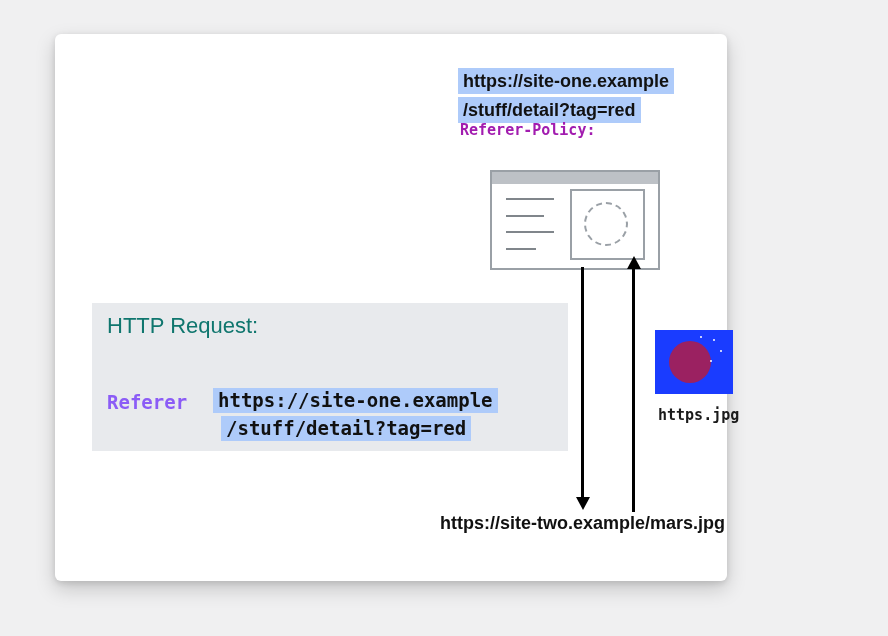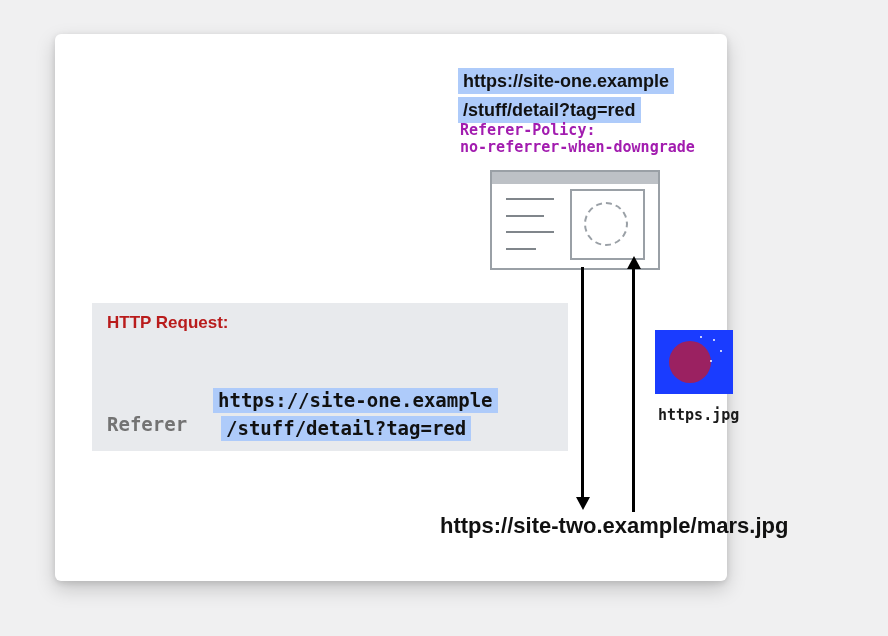--- a/index.html
+++ b/index.html
@@ -48,31 +48,31 @@
     position:absolute; left:12px; top:11px; width:44px; height:44px;
     border:2px dashed #9aa0a6; border-radius:50%; box-sizing:border-box;
   }
   
   .request-box {
     position:absolute; left:37px; top:269px; width:476px; height:148px;
     background:#e8eaed;
   }
   .req-title {
     position:absolute; left:15px; top:10px;
-    font-size:17px; font-weight:bold; color:#b91c1c;
+    font-size:22px; font-weight:normal; color:#0f766e;
   }
   .req-get {
     position:absolute; left:15px; top:46px;
     font-family:"DejaVu Sans Mono", monospace;
     font-weight:700; font-size:19px; color:#1b1b1b; white-space:nowrap;
   }
   .req-referer-label {
     position:absolute; left:15px; top:88px;
     font-family:"DejaVu Sans Mono", monospace;
-    font-weight:700; font-size:19px; color:#737373;margin-top:22px;
+    font-weight:700; font-size:19px; color:#8b5cf6;
   }
   .req-referer-value { position:absolute; left:121px; top:85px; }
   .req-referer-value .hl {
     font-family:"DejaVu Sans Mono", monospace;
     font-weight:700; font-size:19px; line-height:23px; padding:1px 5px;
   }
   .req-referer-value .hl.indent { margin-left:8px; }
   
   .arrow { position:absolute; width:16px; z-index:5; }
   .arrow .shaft { position:absolute; left:6px; width:3px; background:#000; }
@@ -106,37 +106,36 @@
   .star.s3 { left:55px; top:30px; }
   .star.s4 { left:45px; top:6px; }
   .mars-label {
     position:absolute; left:603px; top:372px;
     font-family:"DejaVu Sans Mono", monospace;
     font-weight:700; font-size:15px; color:#1b1b1b;
   }
   
   .bottom-url {
     position:absolute; left:385px; top:479px;
-    font-size:22px; font-weight:bold; color:#111; white-space:nowrap;
+    font-size:18px; font-weight:bold; color:#111; white-space:nowrap;
   }
 </style>
 </head>
 <body>
 
 <div class="canvas">
   <div class="card">
 
     <div class="top-url">
       <span class="hl">https://site-one.example</span>
       <span class="hl">/stuff/detail?tag=red</span>
     </div>
 
     <div class="policy">
       <div>Referer-Policy:</div>
-      <div>no-referrer-when-downgrade</div>
     </div>
 
     <div class="browser">
       <div class="browser-bar"></div>
       <div class="bline l1"></div>
       <div class="bline l2"></div>
       <div class="bline l3"></div>
       <div class="bline l4"></div>
       <div class="img-box">
         <div class="dashed-circle"></div>

